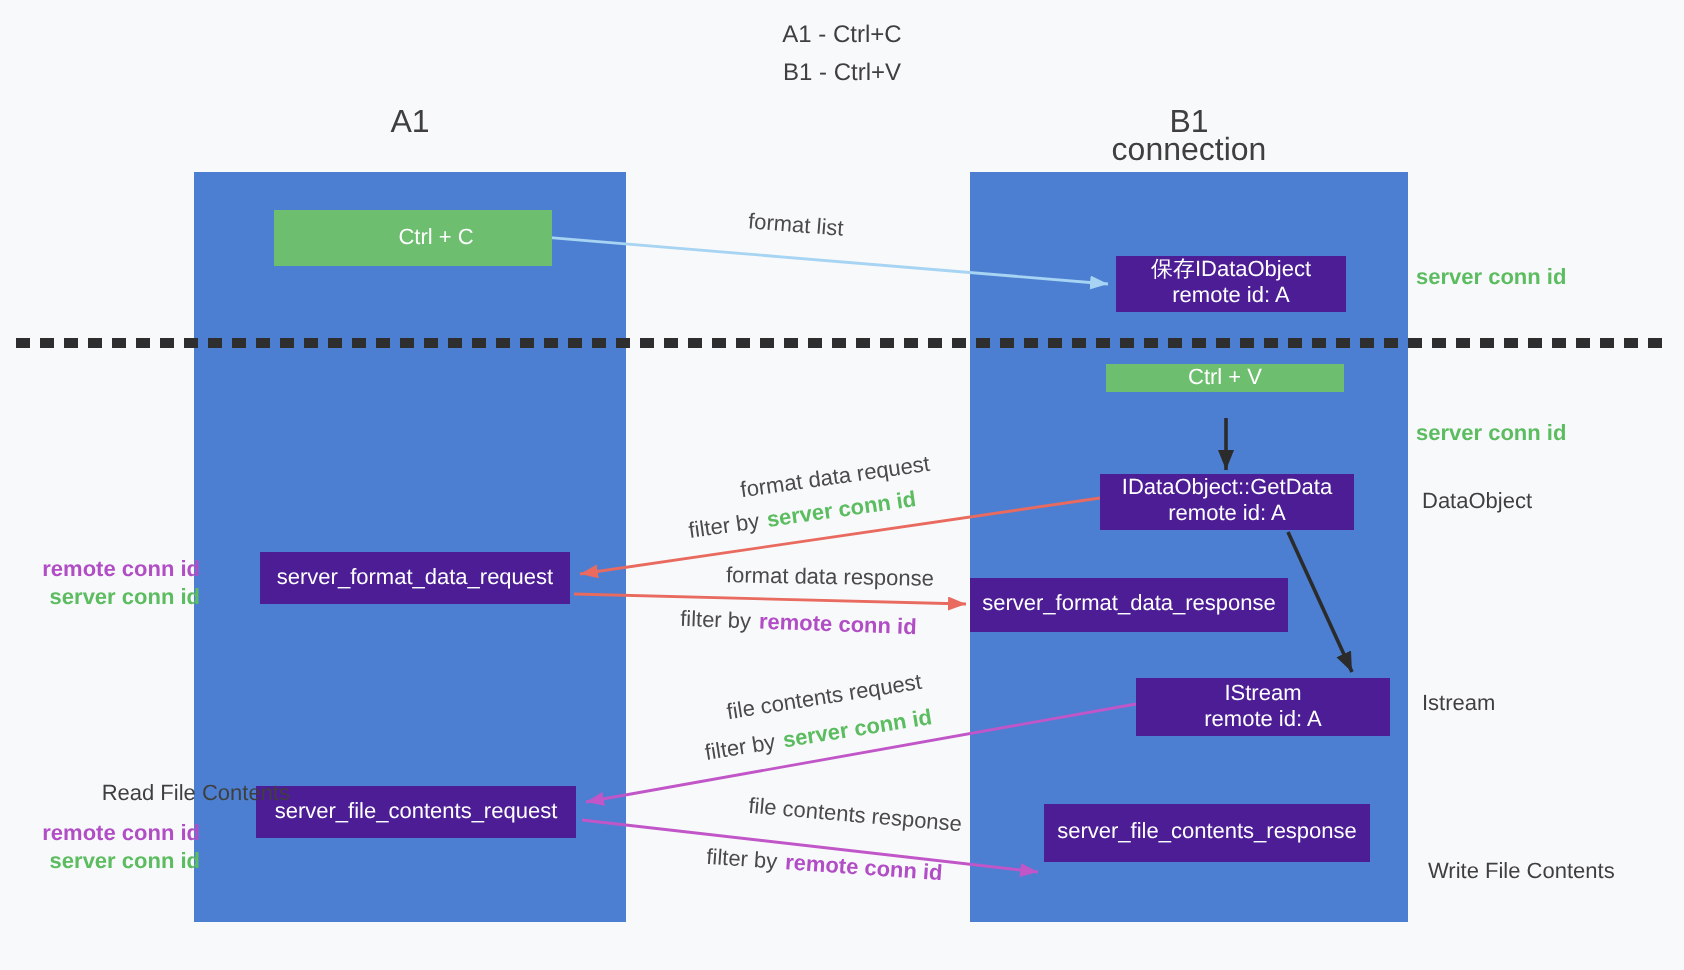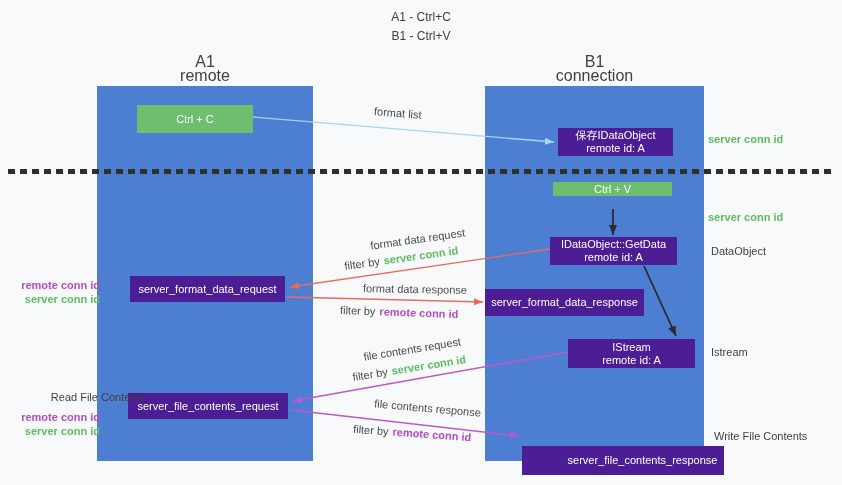--- a/index.html
+++ b/index.html
@@ -36,21 +36,20 @@
 
 <div class="stage">
 
   <div class="title">
     <div>A1 - Ctrl+C</div>
     <div>B1 - Ctrl+V</div>
   </div>
 
   <div class="lane-header" style="left:97px;top:55px;width:216px;">
     <div>A1</div>
-    <div>remote</div>
   </div>
   <div class="lane-header" style="left:485px;top:55px;width:219px;text-align:center;">
     <div>B1</div>
     <div>connection</div>
   </div>
 
   <div class="lane" style="left:97px;top:86px;width:216px;height:375px;"></div>
   <div class="lane" style="left:485px;top:86px;width:219px;height:375px;"></div>
 
   <div class="dotted"></div>
@@ -72,21 +71,21 @@
     </defs>
     <line x1="253" y1="117" x2="554" y2="142" stroke="#a6d4f2" stroke-width="1.4" marker-end="url(#m-blue)"></line>
     <line x1="613" y1="209" x2="613" y2="235" stroke="#2b2b2b" stroke-width="1.8" marker-end="url(#m-blk)"></line>
     <line x1="644" y1="266" x2="676" y2="336" stroke="#2b2b2b" stroke-width="1.8" marker-end="url(#m-blk)"></line>
     <line x1="550" y1="249" x2="290" y2="287" stroke="#e96a5f" stroke-width="1.4" marker-end="url(#m-red)"></line>
     <line x1="287" y1="297" x2="483" y2="302" stroke="#e96a5f" stroke-width="1.4" marker-end="url(#m-red)"></line>
     <line x1="568" y1="352" x2="293" y2="401" stroke="#c156c8" stroke-width="1.4" marker-end="url(#m-mag)"></line>
     <line x1="291" y1="410" x2="519" y2="436" stroke="#c156c8" stroke-width="1.4" marker-end="url(#m-mag)"></line>
   </svg>
 
-  <div class="box green" style="left:137px;top:105px;width:116px;height:28px;">
+  <div class="box green" style="left:137px;top:105px;width:116px;height:28px;padding-left:23px;">
     <div>Ctrl + C</div>
   </div>
 
   <div class="box orange" style="left:558px;top:128px;width:115px;height:28px;">
     <div>保存IDataObject</div>
     <div>remote id: A</div>
   </div>
 
   <div class="box green" style="left:553px;top:182px;width:119px;height:14px;">
     <div>Ctrl + V</div>
@@ -107,21 +106,21 @@
   </div>
 
   <div class="box orange" style="left:128px;top:393px;width:160px;height:26px;">
     <div>server_file_contents_request</div>
   </div>
 
   <div class="box orange" style="left:485px;top:289px;width:159px;height:27px;">
     <div>server_format_data_response</div>
   </div>
 
-  <div class="box orange" style="left:522px;top:446px;width:163px;height:29px;padding-left:39px;">
+  <div class="box orange" style="left:522px;top:402px;width:163px;height:29px;">
     <div>server_file_contents_response</div>
   </div>
 
   <div class="albl" style="left:374px;top:107px;transform:rotate(4.5deg);">format list</div>
 
   <div class="albl" style="left:370px;top:233px;transform:rotate(-8deg);">format data request</div>
   <div class="albl" style="left:344px;top:252px;transform:rotate(-8deg);">
     <span>filter by</span><span class="green-t filter-key">server conn id</span>
   </div>
 

